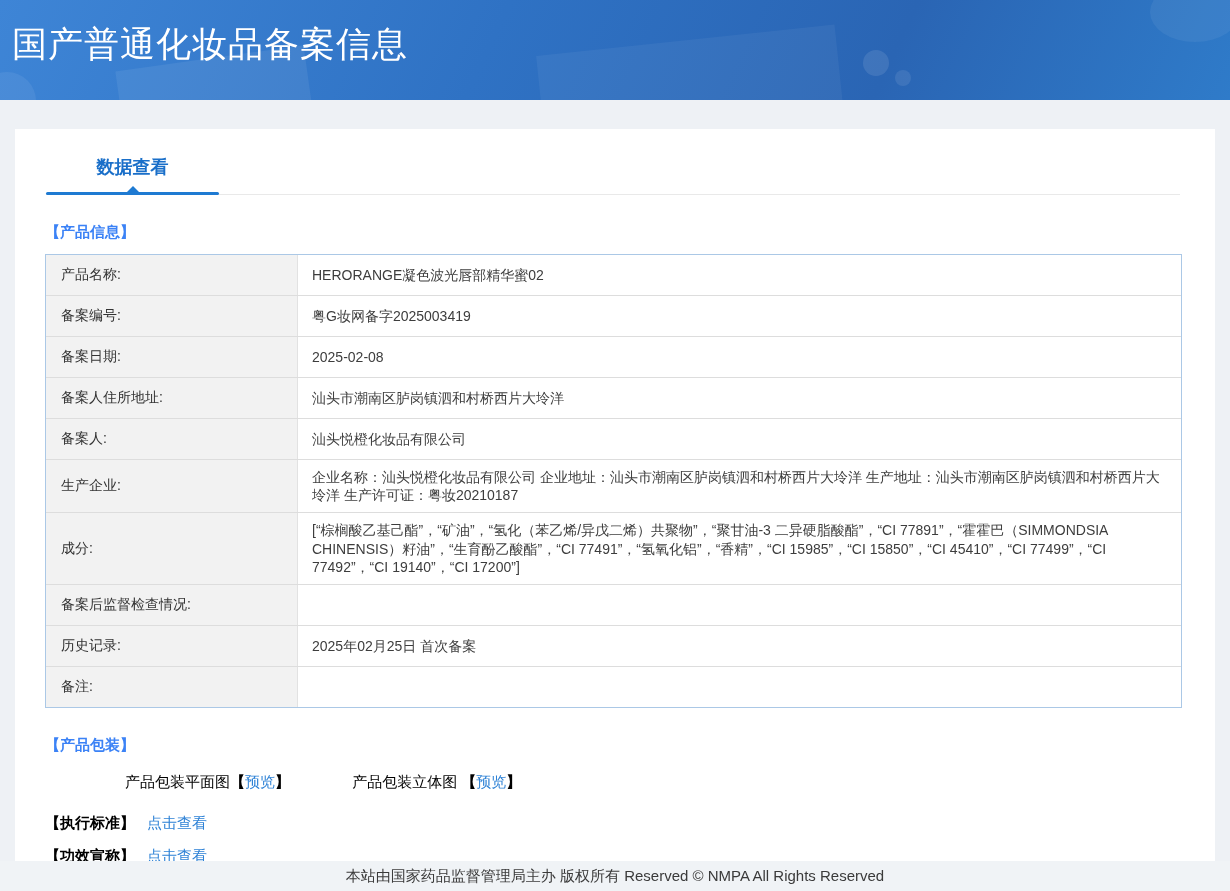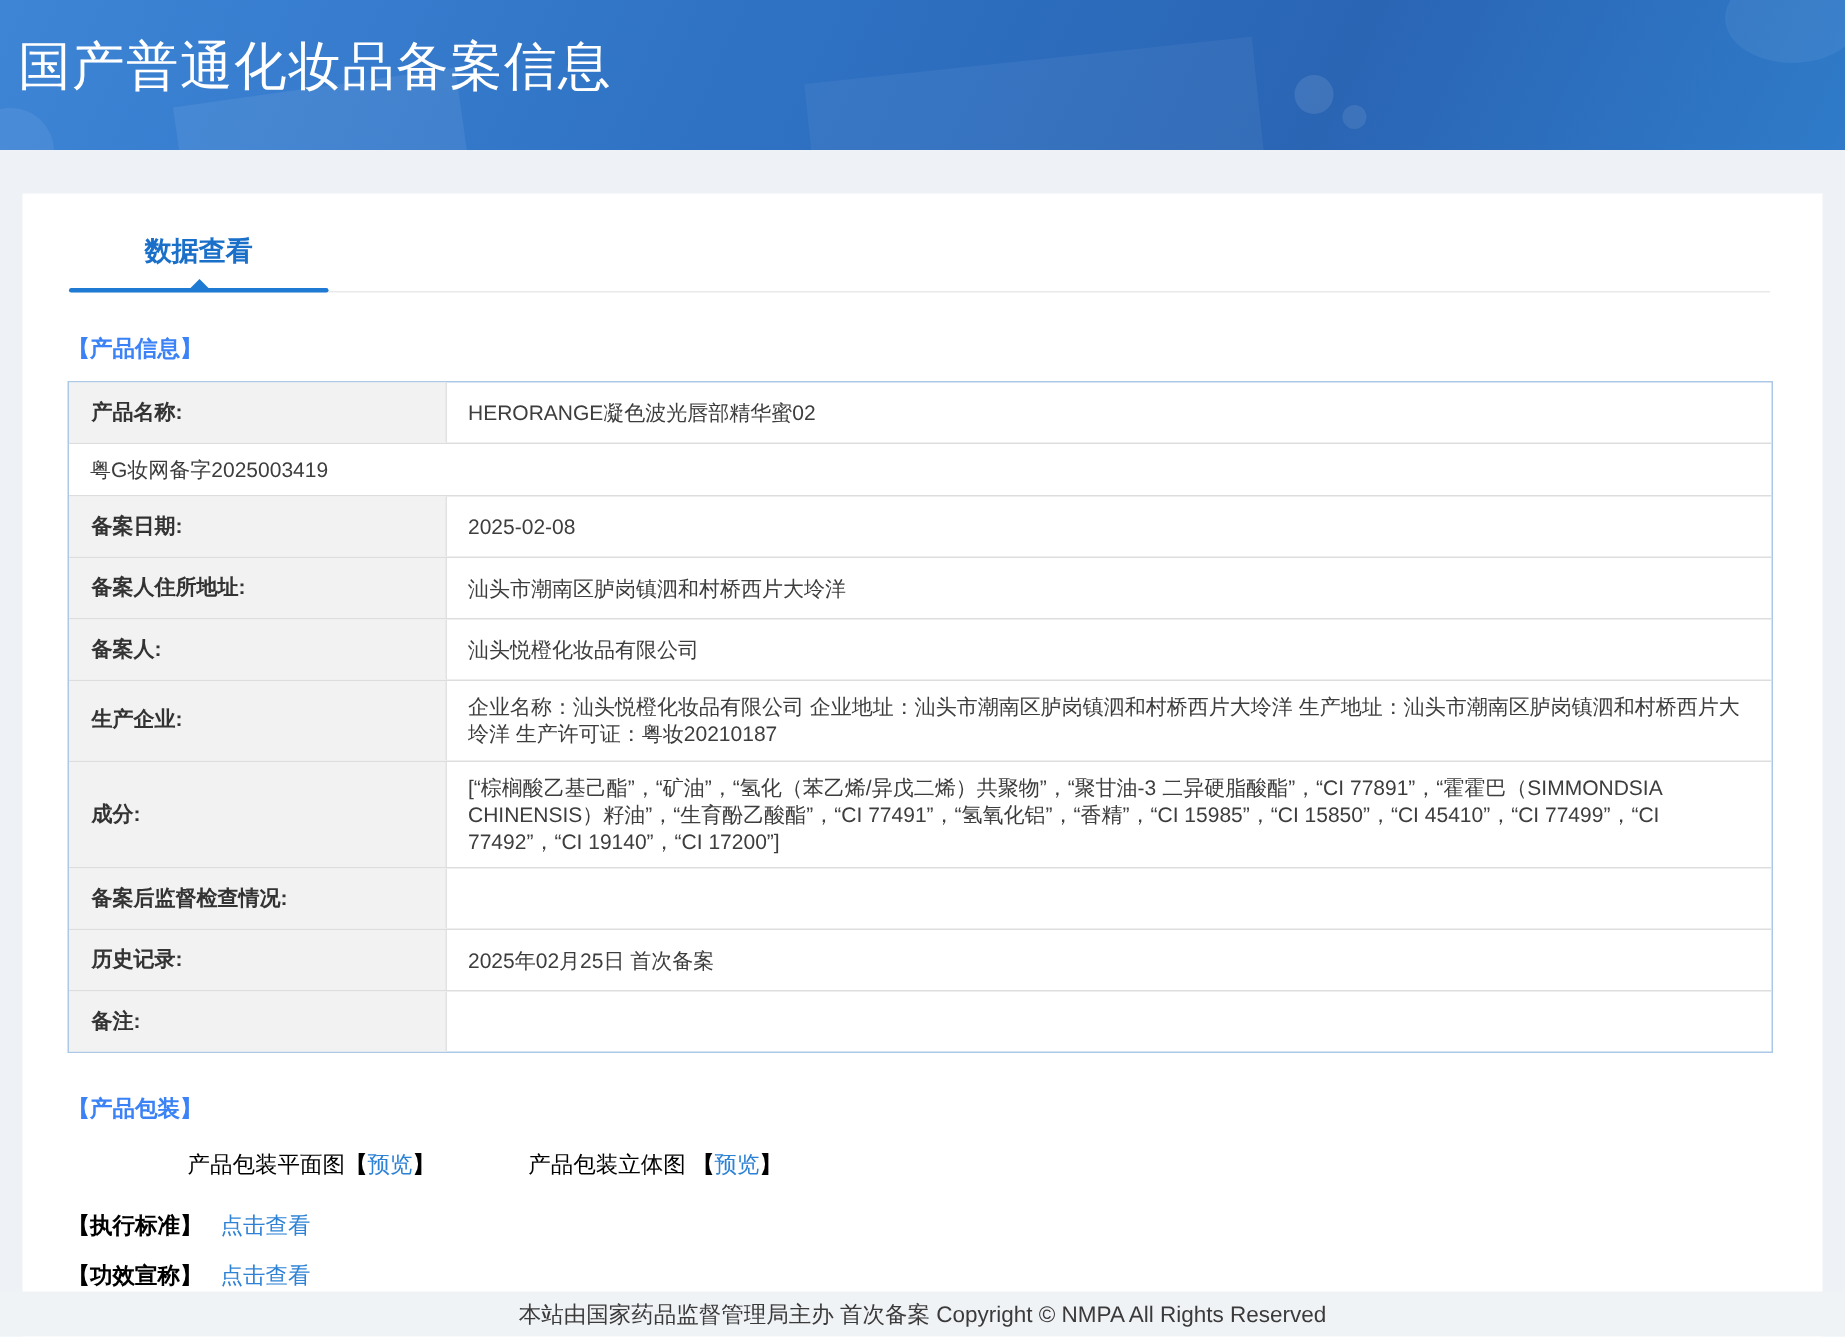--- a/index.html
+++ b/index.html
@@ -79,21 +79,21 @@
   .info-table {
     margin:0 33px 0 30px;
     border:1px solid #abc8e6;
   }
   .info-row { display:flex; border-bottom:1px solid #ddd; }
   .info-row:last-child { border-bottom:none; }
   .info-label {
     width:252px; flex:0 0 252px;
     background:#f2f2f2;
     border-right:1px solid #e2e2e2;
-    font-weight:bold; font-size:14px; color:#333;
+    font-weight:normal; font-size:14px; color:#333;
     padding:11px 10px 11px 15px;
     display:flex; align-items:center;
     min-height:39px;
   }
   .info-value {
     flex:1;
     font-size:14px; color:#3d3d3d;
     padding:8px 14px;
     line-height:1.3;
     display:flex; align-items:center;
@@ -140,20 +140,21 @@
   </div>
 
   <div class="section-title">【产品信息】</div>
 
   <div class="info-table">
     <div class="info-row">
       <div class="info-label">产品名称:</div>
       <div class="info-value">HERORANGE凝色波光唇部精华蜜02</div>
     </div>
     <div class="info-row">
+      <div class="info-label">备案编号:</div>
       <div class="info-value">粤G妆网备字2025003419</div>
     </div>
     <div class="info-row">
       <div class="info-label">备案日期:</div>
       <div class="info-value">2025-02-08</div>
     </div>
     <div class="info-row">
       <div class="info-label">备案人住所地址:</div>
       <div class="info-value">汕头市潮南区胪岗镇泗和村桥西片大坽洋</div>
     </div>
@@ -194,14 +195,14 @@
     <span class="row-title">【执行标准】</span><a class="link">点击查看</a>
   </div>
 
   <div class="std-row">
     <span class="row-title">【功效宣称】</span><a class="link">点击查看</a>
   </div>
 
 </div>
 
 <div class="footer">
-  <span>本站由国家药品监督管理局主办 首次备案 Copyright © NMPA All Rights Reserved</span>
+  <span>本站由国家药品监督管理局主办 版权所有 Reserved © NMPA All Rights Reserved</span>
 </div>
 
 </body></html>

